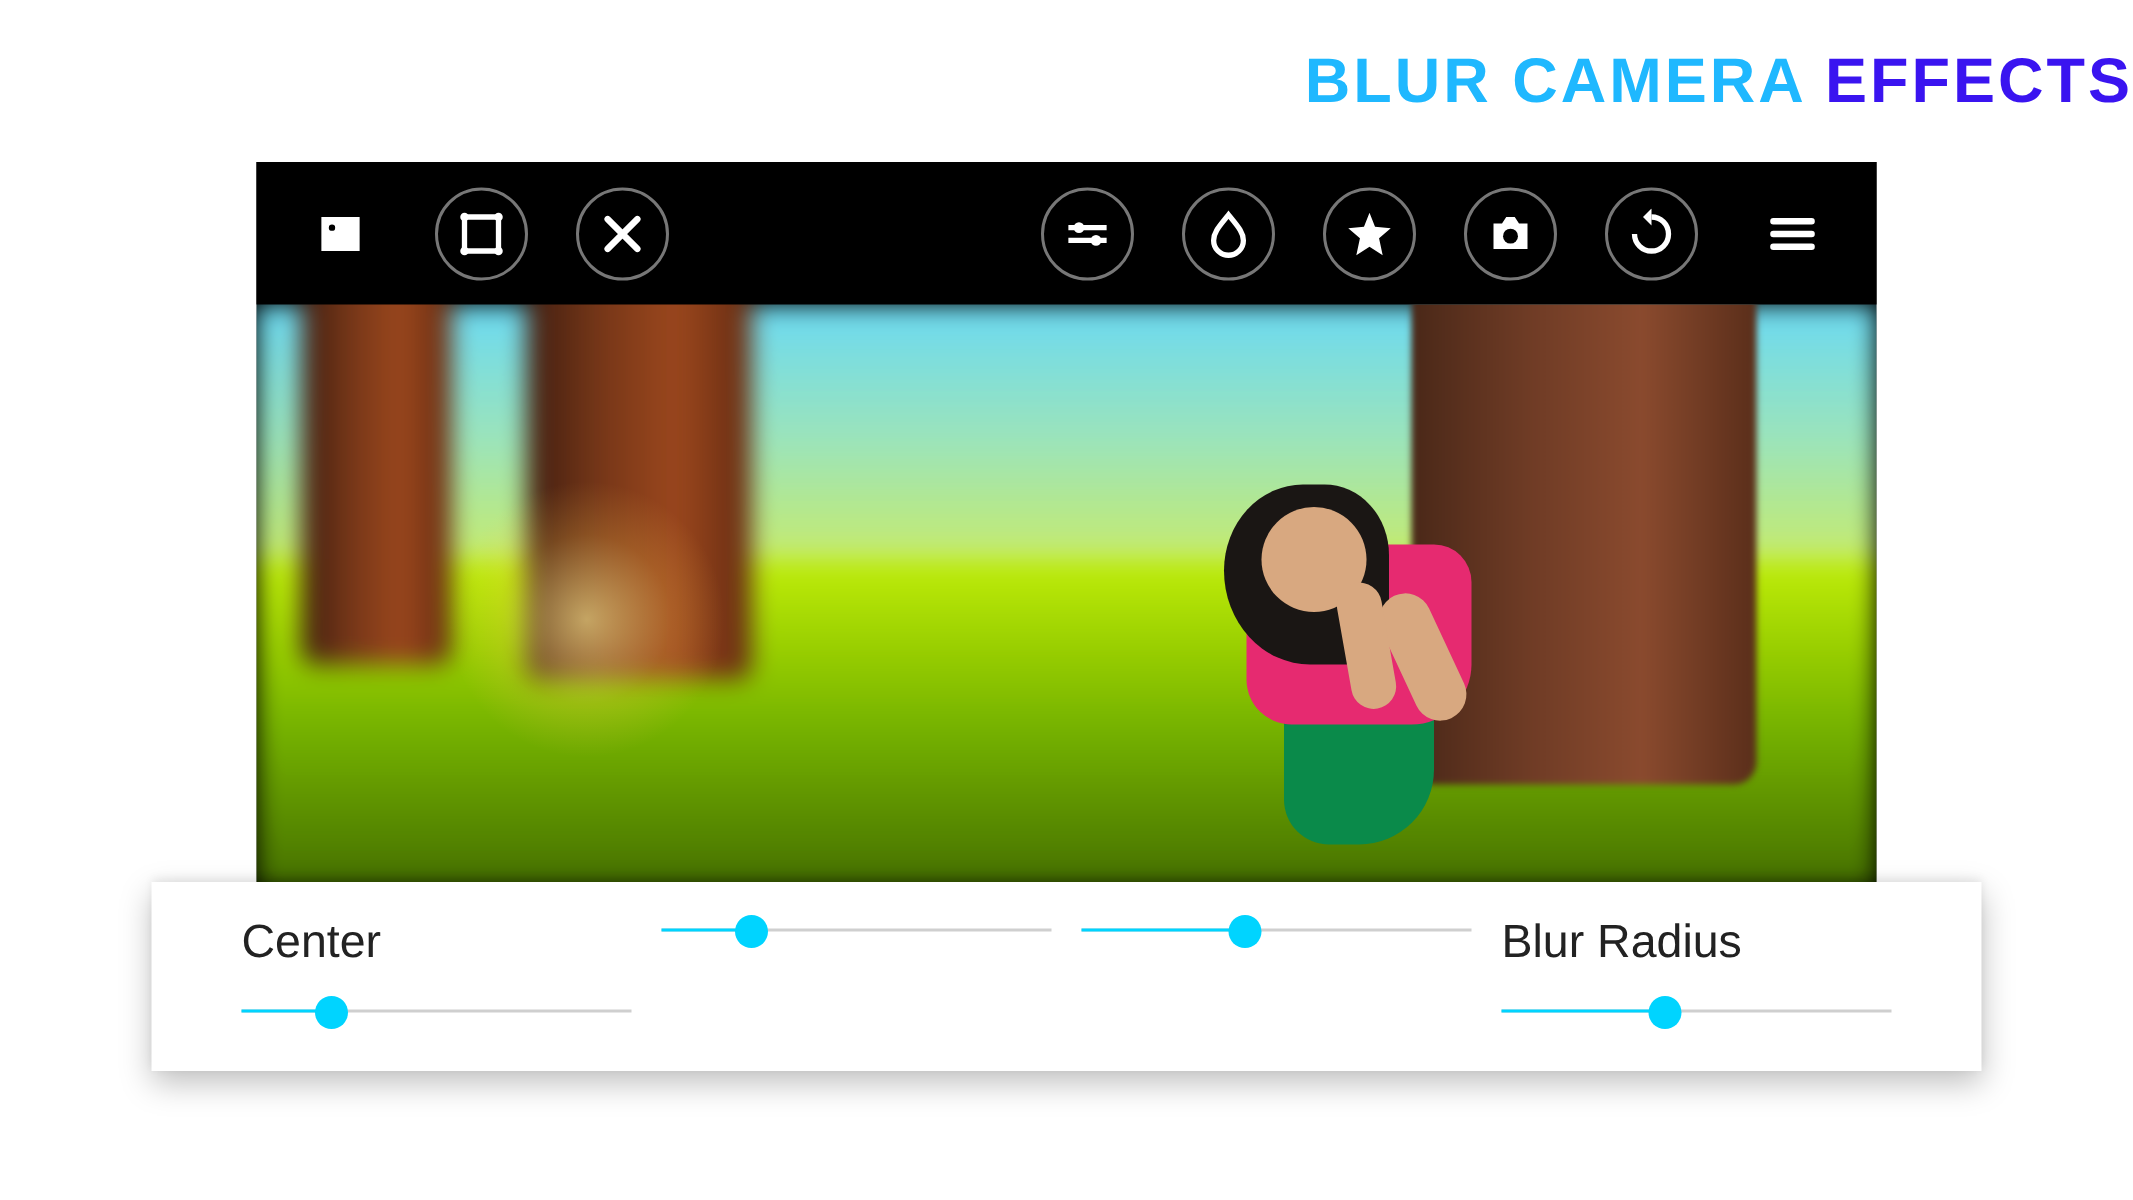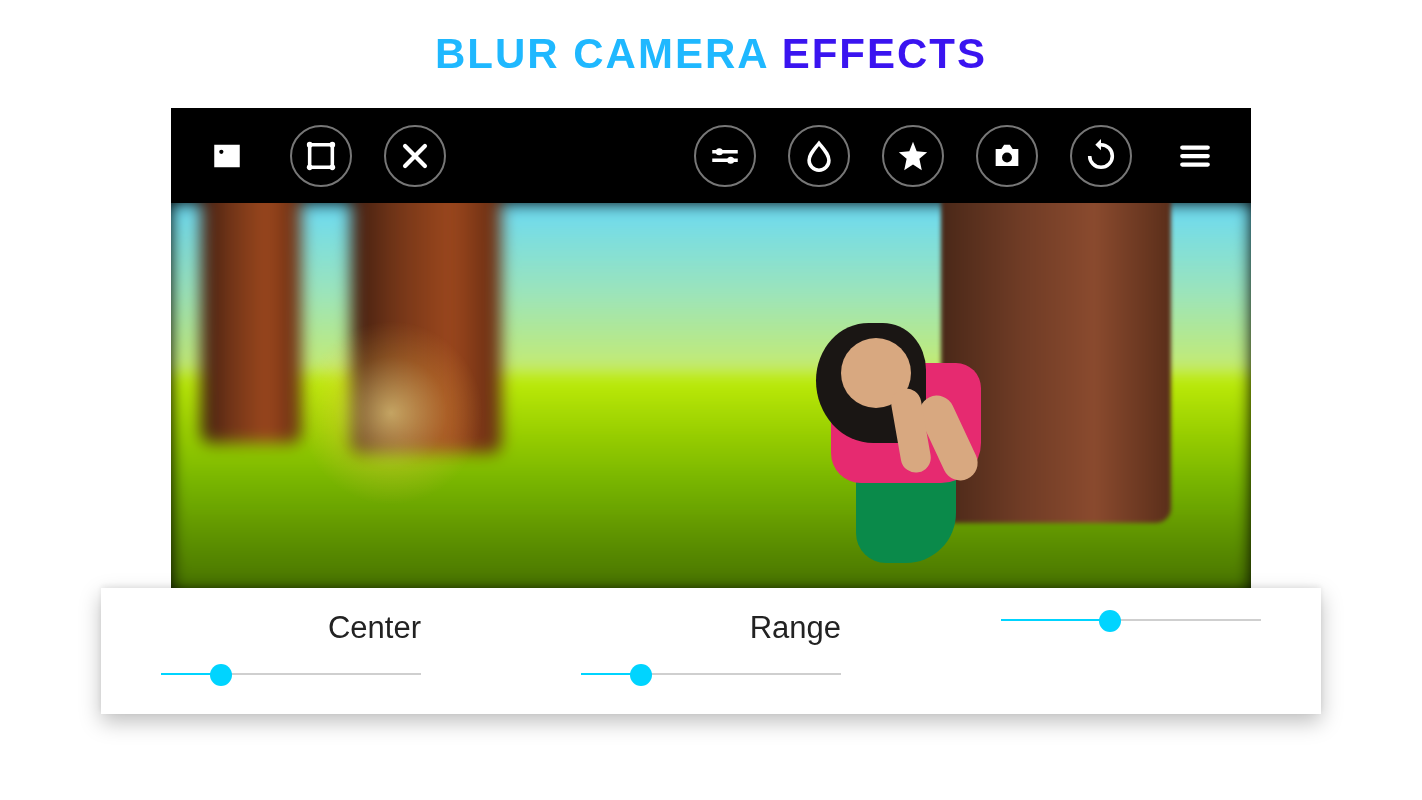--- a/index.html
+++ b/index.html
@@ -1,17 +1,17 @@
 <!DOCTYPE html>
 <html><head>
 <meta charset="utf-8">
 <style>
 * { margin:0; padding:0; box-sizing:border-box; }
 body { background:#fff; font-family:Arial,Helvetica,sans-serif; width:1422px; height:800px; overflow:hidden; }
-.header { text-align:center; padding-top:30px; }
+.header { text-align:right; padding-top:30px; }
 .title { font-size:42px; font-weight:800; letter-spacing:2px; }
 .title-part1 { color:#1fb8ff; }
 .title-part2 { color:#3a14f0; }
 .subtitle { font-size:21px; color:#333; margin-top:20px; font-weight:500; }
 
 .card { width:1080px; margin:30px auto 0; background:#000; position:relative; }
 .toolbar { height:95px; background:#000; display:flex; align-items:center; padding:0 25px; gap:32px; }
 .gap-flex { flex:1; }
 .tool-btn { width:62px; height:62px; border:2px solid #777; border-radius:50%; display:flex; align-items:center; justify-content:center; cursor:pointer; }
 .tool-btn.noborder { border:none; }
@@ -31,21 +31,21 @@
 .person { position:absolute; right:230px; bottom:30px; width:260px; height:280px; }
 .torso { position:absolute; right:40px; top:80px; width:150px; height:120px; background:#e62a70; border-radius:20px 25px 40px 30px; }
 .arm { position:absolute; right:55px; top:110px; width:35px; height:90px; background:#d8a880; border-radius:18px; transform:rotate(-25deg); }
 .arm2 { position:absolute; right:95px; top:105px; width:30px; height:85px; background:#d8a880; border-radius:15px; transform:rotate(-10deg); }
 .head { position:absolute; right:110px; top:55px; width:70px; height:70px; background:#d8a880; border-radius:50%; }
 .hair { position:absolute; right:95px; top:40px; width:110px; height:120px; background:#1a1614; border-radius:55% 45% 30% 60%; }
 .legs { position:absolute; right:65px; bottom:0; width:100px; height:150px; background:#0a8a4a; border-radius:30px 20px 50px 30px; }
 
 .sliders-panel { width:1220px; margin:-5px auto 0; background:#fff; padding:22px 60px 30px; display:flex; justify-content:space-between; box-shadow:0 8px 20px rgba(0,0,0,.25), 0 -2px 6px rgba(0,0,0,.08); position:relative; }
 .slider-group { width:260px; }
-.slider-label { font-size:31px; color:#222; text-align:right; margin-bottom:18px; font-weight:400; }
+.slider-label { font-size:31px; color:#222; text-align:left; margin-bottom:18px; font-weight:400; }
 .slider-track { position:relative; height:20px; }
 .track-line { position:absolute; top:9px; left:0; right:0; height:2px; background:#cfcfcf; }
 .track-fill { position:absolute; top:9px; left:0; height:2px; background:#00d4ff; }
 .thumb { position:absolute; top:0; width:22px; height:22px; background:#00d4ff; border-radius:50%; transform:translateX(-50%); cursor:pointer; }
 </style>
 </head>
 <body>
 
 <div class="header">
   <div class="title">
@@ -135,27 +135,34 @@
 <div class="sliders-panel">
   <div class="slider-group">
     <div class="slider-label">Center</div>
     <div class="slider-track">
       <div class="track-line"></div>
       <div class="track-fill" style="width: 23%;"></div>
       <div class="thumb" style="left: 23%;"></div>
     </div>
   </div>
   <div class="slider-group">
-    <div class="slider-label">Range</div>
     <div class="slider-track">
       <div class="track-line"></div>
       <div class="track-fill" style="width: 23%;"></div>
       <div class="thumb" style="left: 23%;"></div>
     </div>
   </div>
   <div class="slider-group">
     <div class="slider-track">
       <div class="track-line"></div>
       <div class="track-fill" style="width: 42%;"></div>
       <div class="thumb" style="left: 42%;"></div>
     </div>
   </div>
+  <div class="slider-group">
+    <div class="slider-label">Blur Radius</div>
+    <div class="slider-track">
+      <div class="track-line"></div>
+      <div class="track-fill" style="width: 42%;"></div>
+      <div class="thumb" style="left: 42%;"></div>
+    </div>
+  </div>
 </div>
 
 </body></html>

